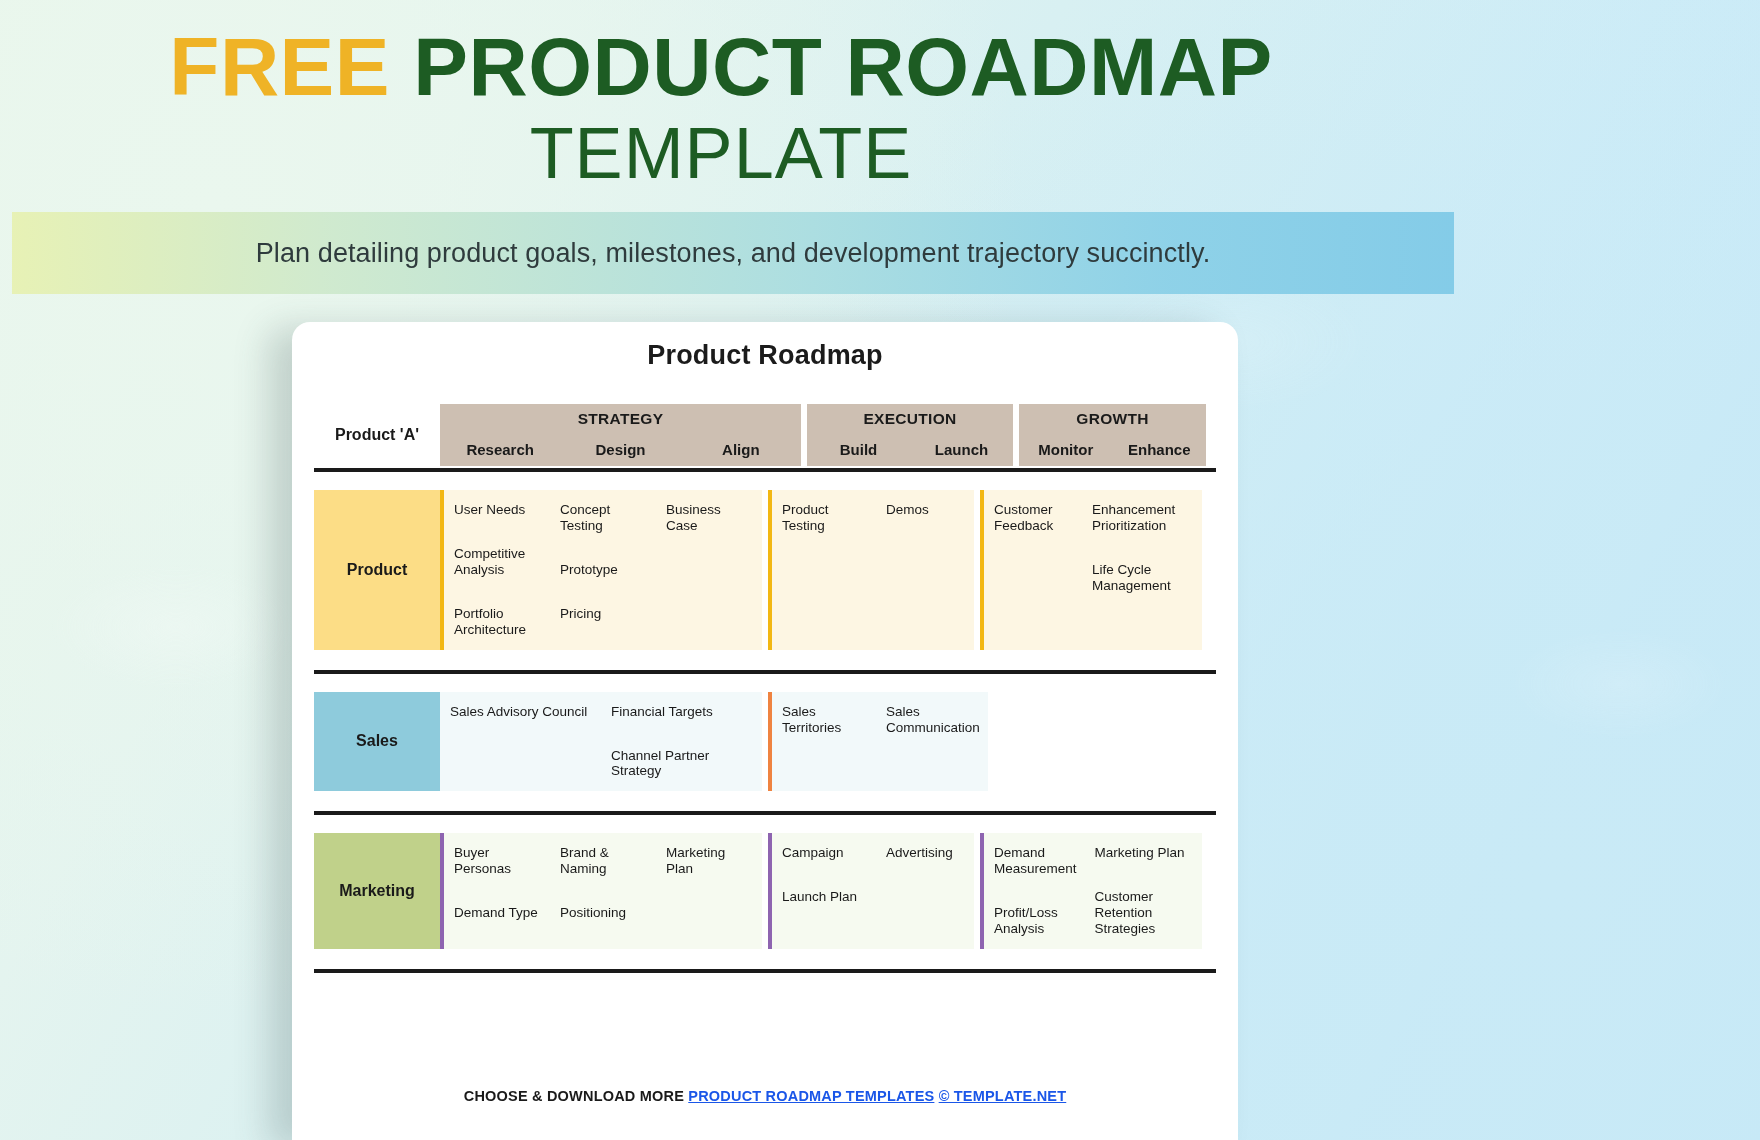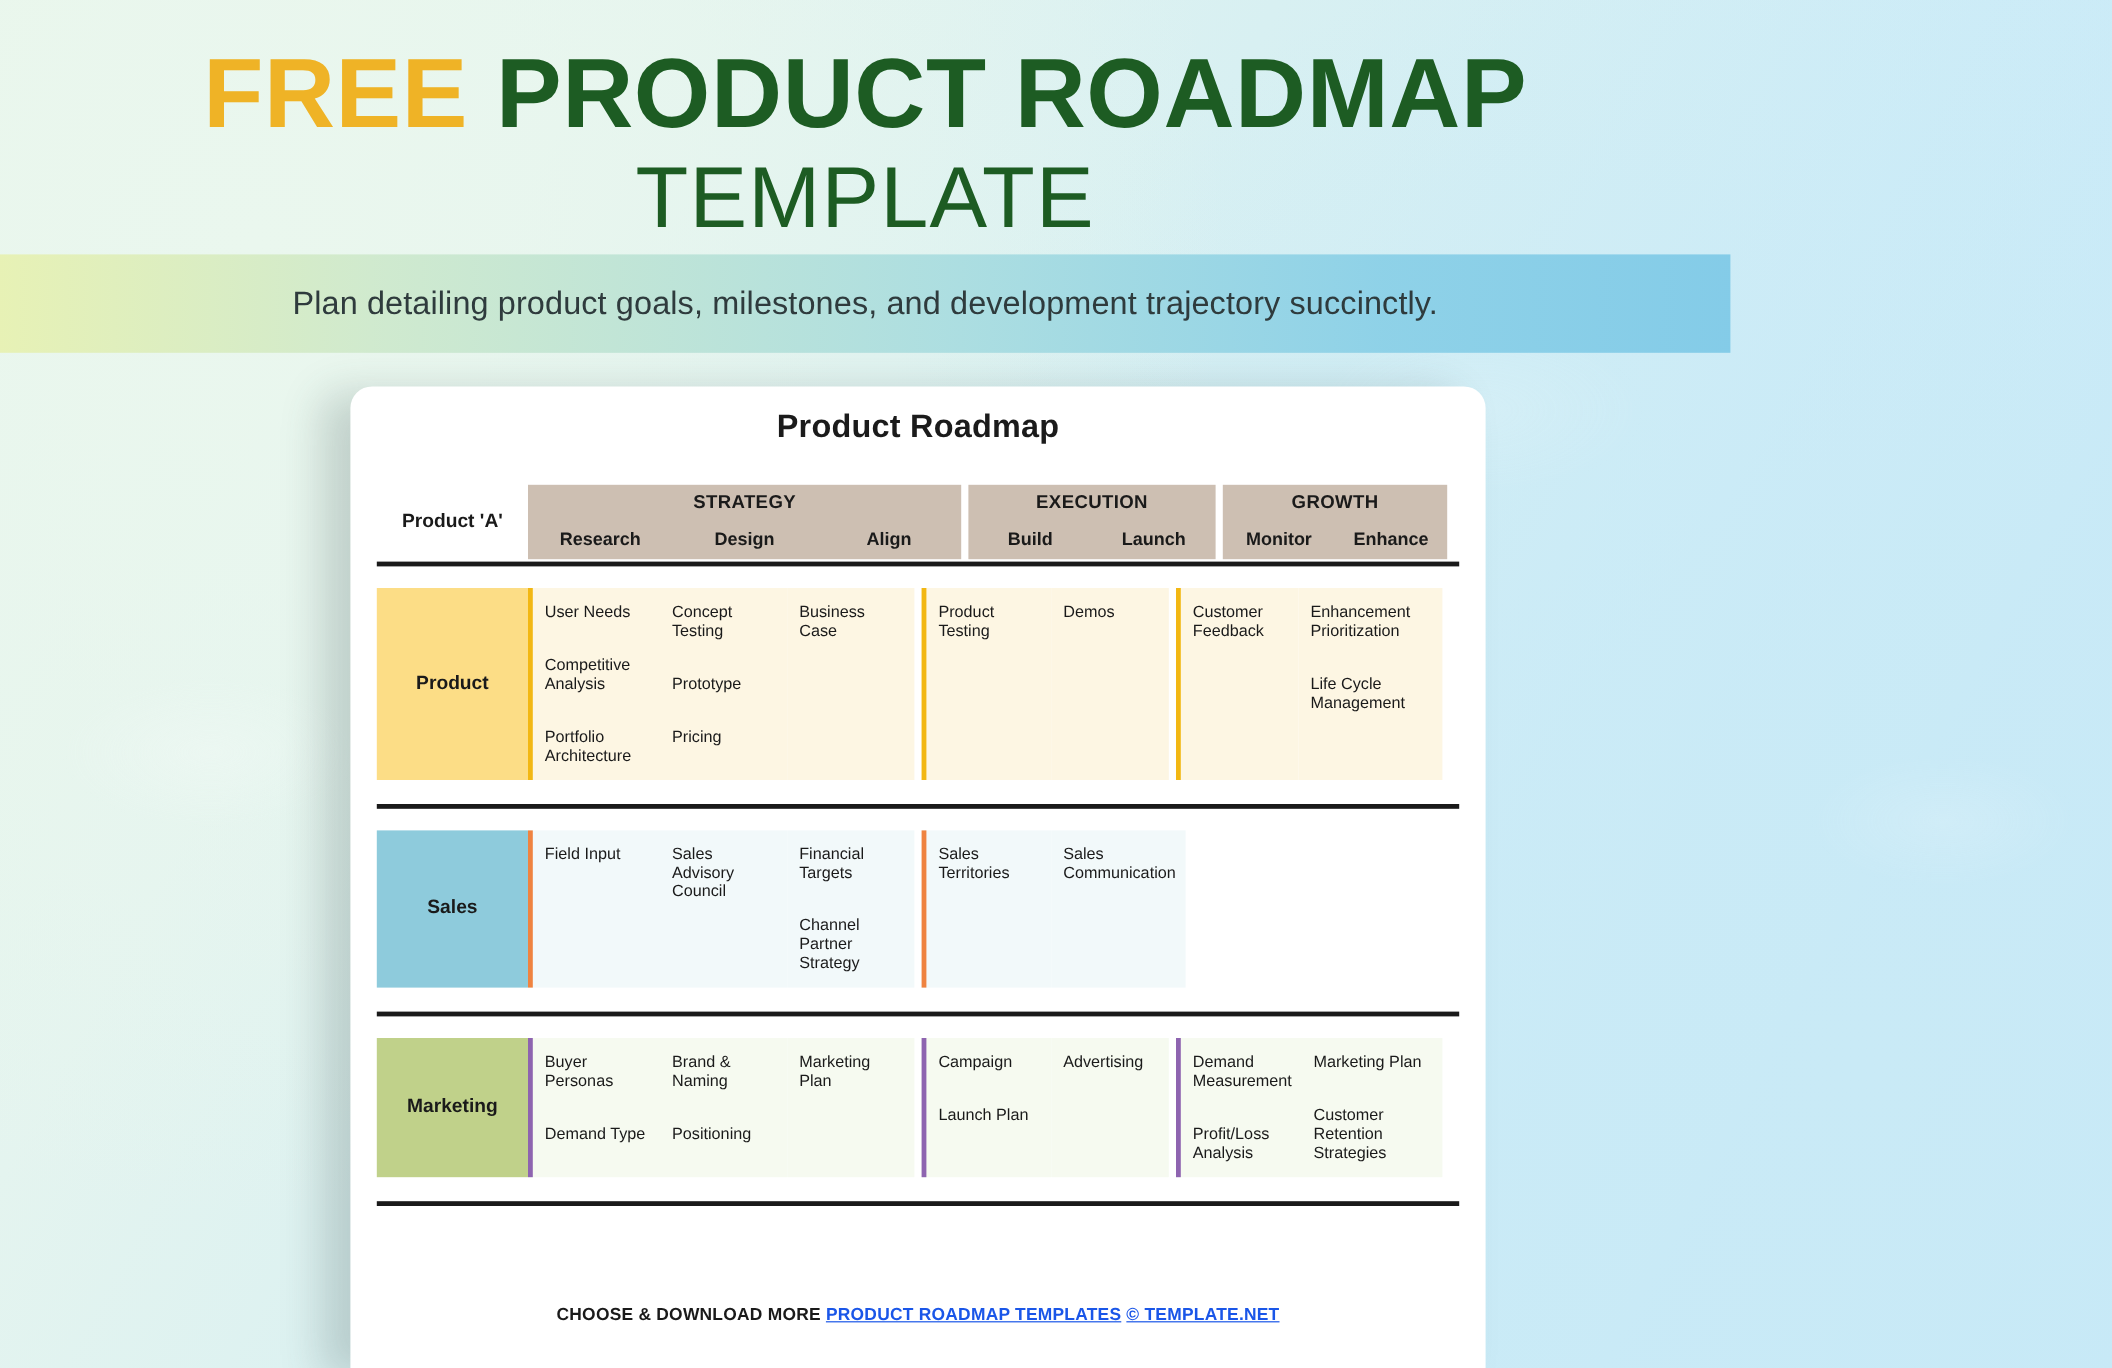--- a/index.html
+++ b/index.html
@@ -29,21 +29,21 @@
     background:
       radial-gradient(ellipse 180px 90px at 10% 55%, rgba(255,255,255,.55), rgba(255,255,255,0) 70%),
       radial-gradient(ellipse 240px 120px at 35% 88%, rgba(255,255,255,.4), rgba(255,255,255,0) 70%),
       radial-gradient(ellipse 200px 100px at 70% 30%, rgba(255,255,255,.35), rgba(255,255,255,0) 70%),
       radial-gradient(ellipse 160px 80px at 92% 60%, rgba(255,255,255,.4), rgba(255,255,255,0) 70%);
   }
 
   
   .title-wrap {
     position: absolute;
-    top: 36px; left: 0; width: 1442px;
+    top: 24px; left: 0; width: 1442px;
     text-align: center;
     z-index: 5;
   }
   .title-line1 {
     font-size: 82px;
     font-weight: 700;
     letter-spacing: .5px;
     line-height: 1.05;
     white-space: nowrap;
   }
@@ -54,21 +54,21 @@
     font-weight: 400;
     color: #1d5c23;
     line-height: 1.1;
     letter-spacing: 1px;
     margin-top: 4px;
   }
 
   
   .sub-band {
     position: absolute;
-    top: 212px; left: 0;
+    top: 212px; left: 12px;
     width: 1442px; height: 82px;
     background: linear-gradient(90deg,
       rgba(231,241,178,.95) 0%,
       rgba(206,233,205,.95) 22%,
       rgba(170,221,224,.95) 55%,
       rgba(139,208,231,.95) 80%,
       rgba(128,202,231,.95) 100%);
     display: flex;
     align-items: center;
     justify-content: center;
@@ -338,23 +338,20 @@
         </div>
       </div>
     </div>
 
     <div class="row-sep"></div>
 
     <div class="rm-row row-sales">
       <div class="row-label">Sales</div>
 
       <div class="group g-strategy">
-        <div class="cell accent">
-          <div class="item">Field Input</div>
-        </div>
         <div class="cell">
           <div class="item">Sales Advisory Council</div>
         </div>
         <div class="cell">
           <div class="item">Financial Targets</div>
           <div class="item">Channel Partner Strategy</div>
         </div>
       </div>
 
       <div class="group g-execution">

